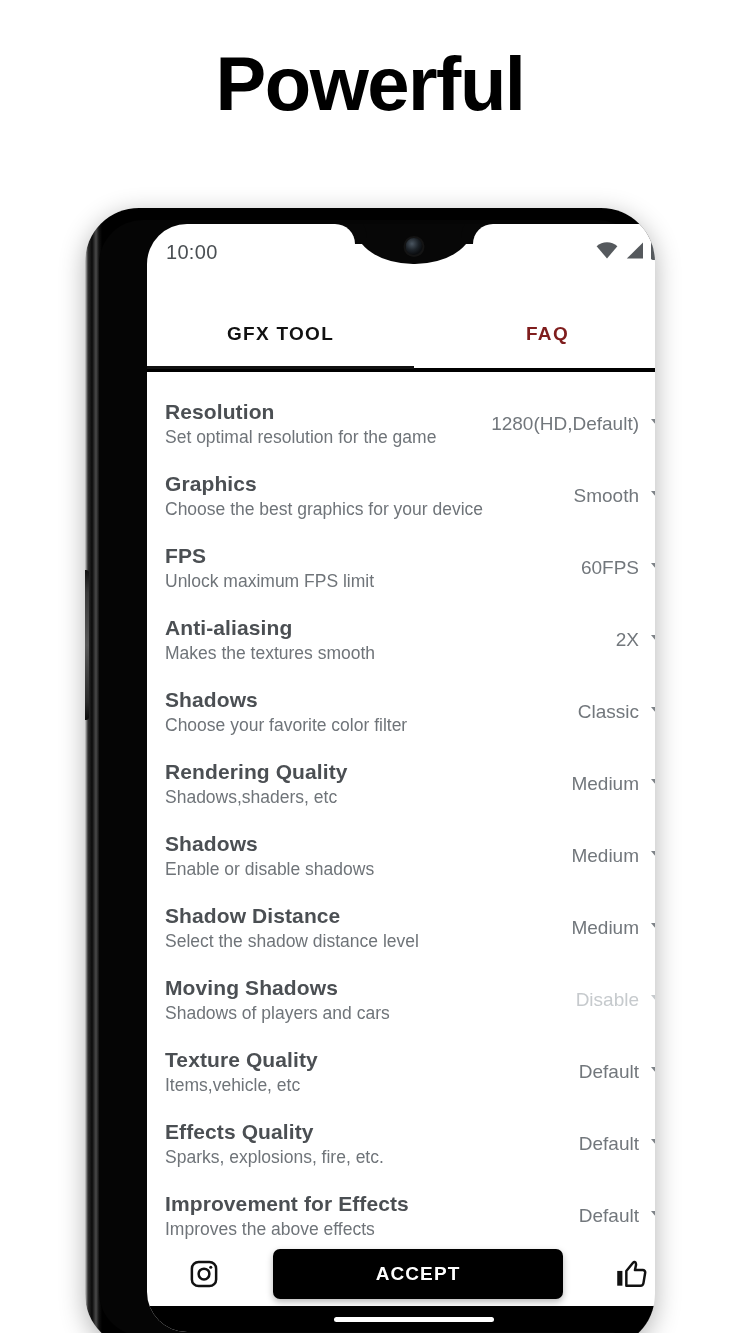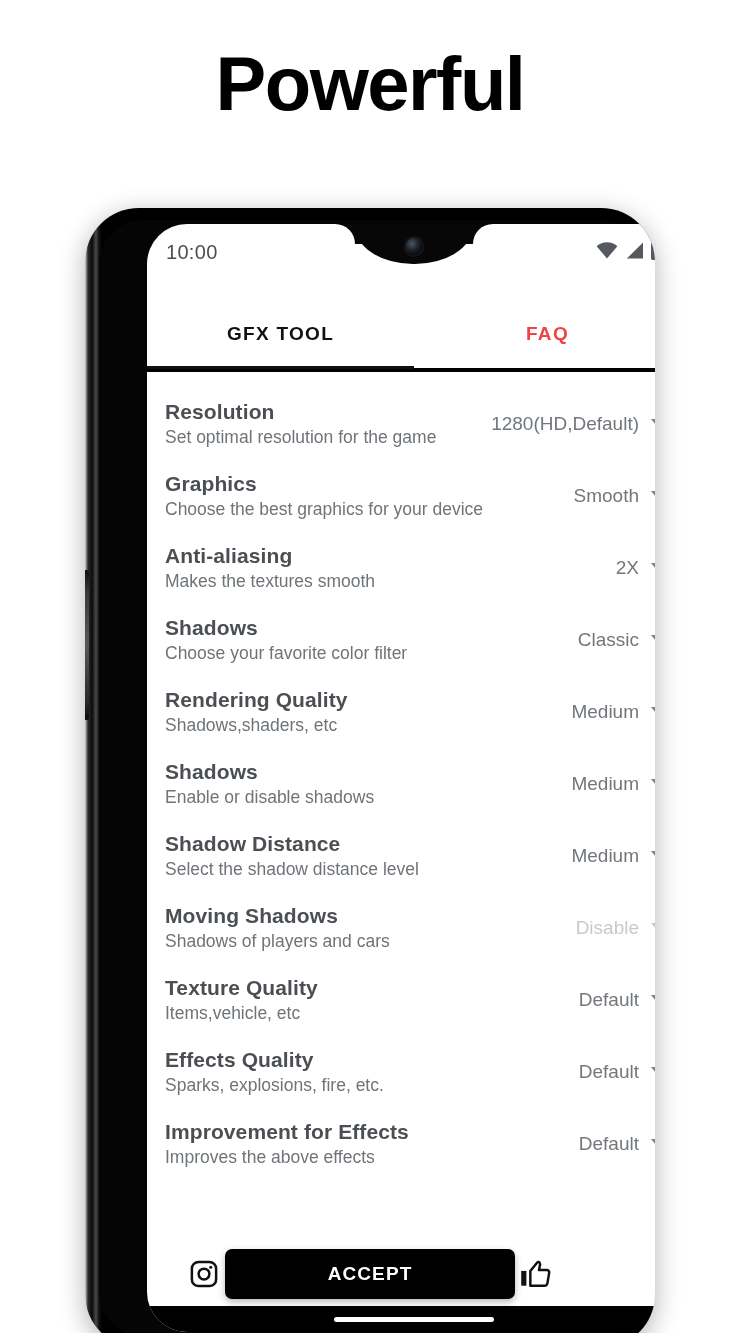--- a/index.html
+++ b/index.html
@@ -104,21 +104,21 @@
   .status-icons { display: flex; align-items: center; gap: 7px; }
 
   
   .tabs {
     position: absolute; top: 76px; left: 0; width: 100%; height: 72px;
     display: flex; border-bottom: 4px solid #000000;
   }
   .tab {
     flex: 1; display: flex; align-items: center; justify-content: center;
     font-size: 19px; font-weight: bold; letter-spacing: 1.3px;
-    color: #ef4444; position: relative;
+    color: #7f1d1d; position: relative;
   }
   .tab.active { color: #111; }
   .tab.active::after {
     content: ""; position: absolute; left: 0; right: 0; bottom: -1px;
     height: 3px; background: #111;
   }
 
   
   .list {
     position: absolute; top: 150px; left: 0; right: 0; bottom: 90px;
@@ -145,21 +145,21 @@
   .row.disabled .row-value { color: #c6cacd; }
   .caret {
     width: 16px; flex: 0 0 16px; display: flex; align-items: center; justify-content: center;
   }
   .caret svg { display: block; }
   .row.disabled .caret svg polygon { fill: #c6cacd; }
 
   
   .bottombar {
     position: absolute; left: 8px; right: 0; bottom: 26px; height: 64px;
-    display: flex; align-items: center; 
+    display: flex; align-items: center; justify-content: space-between;
     padding: 0 28px;
   }
   .icon-btn {
     width: 42px; height: 42px;
     display: flex; align-items: center; justify-content: center;
   }
   .accept-btn {
     width: 290px; height: 50px;
     background: #000; color: #fff;
     border: none; border-radius: 7px;
@@ -246,20 +246,32 @@
             </div>
             <div class="row-value">Smooth</div>
             <div class="caret">
               <svg width="16" height="10" viewBox="0 0 16 10">
                 <polygon points="0,0 16,0 8,9.5" fill="#7d8287"></polygon>
               </svg>
             </div>
           </div>
           <div class="row">
             <div class="row-text">
+              <div class="row-title">FPS</div>
+              <div class="row-sub">Unlock maximum FPS limit</div>
+            </div>
+            <div class="row-value">60FPS</div>
+            <div class="caret">
+              <svg width="16" height="10" viewBox="0 0 16 10">
+                <polygon points="0,0 16,0 8,9.5" fill="#7d8287"></polygon>
+              </svg>
+            </div>
+          </div>
+          <div class="row">
+            <div class="row-text">
               <div class="row-title">Anti-aliasing</div>
               <div class="row-sub">Makes the textures smooth</div>
             </div>
             <div class="row-value">2X</div>
             <div class="caret">
               <svg width="16" height="10" viewBox="0 0 16 10">
                 <polygon points="0,0 16,0 8,9.5" fill="#7d8287"></polygon>
               </svg>
             </div>
           </div>

